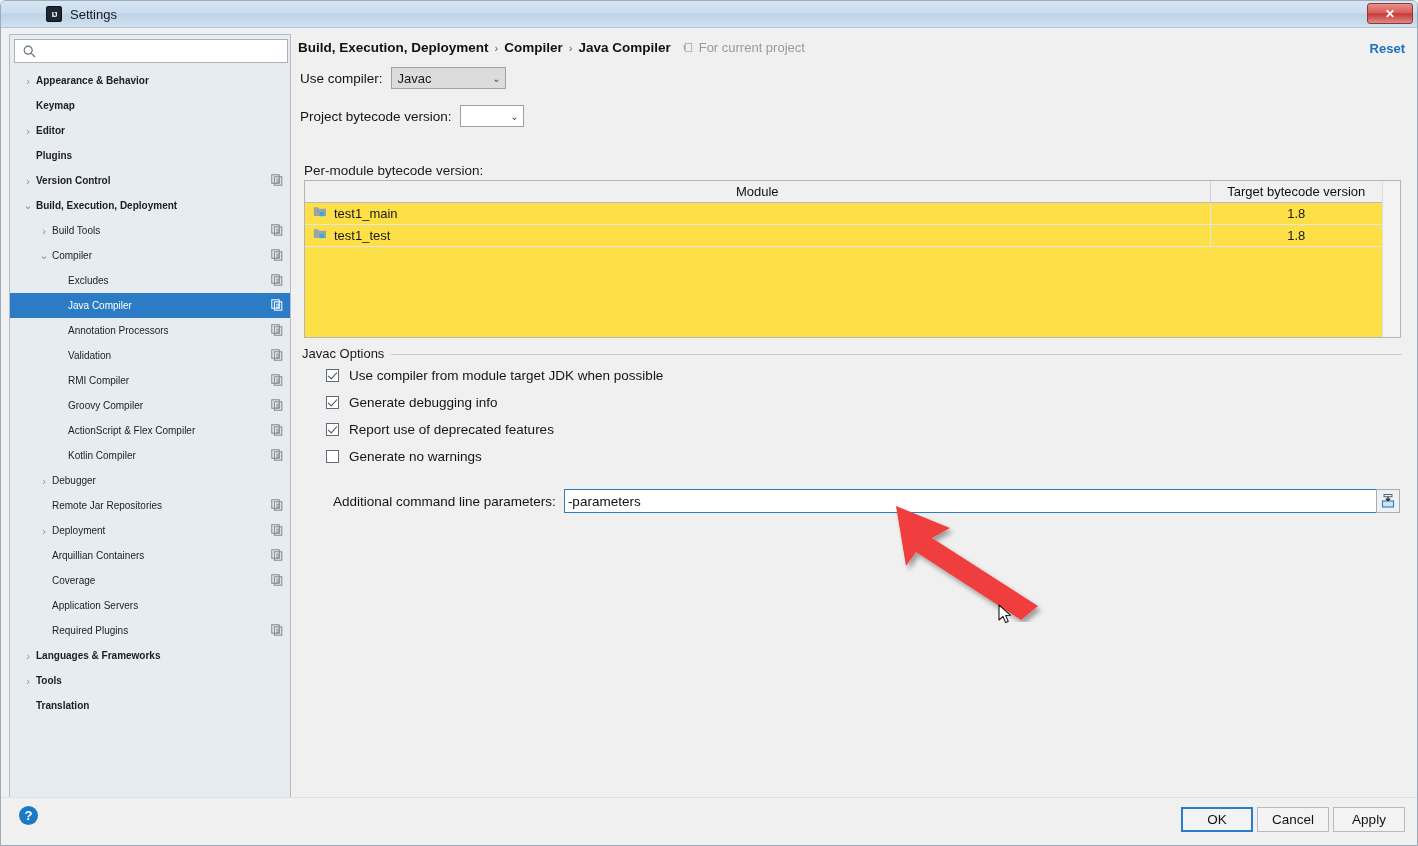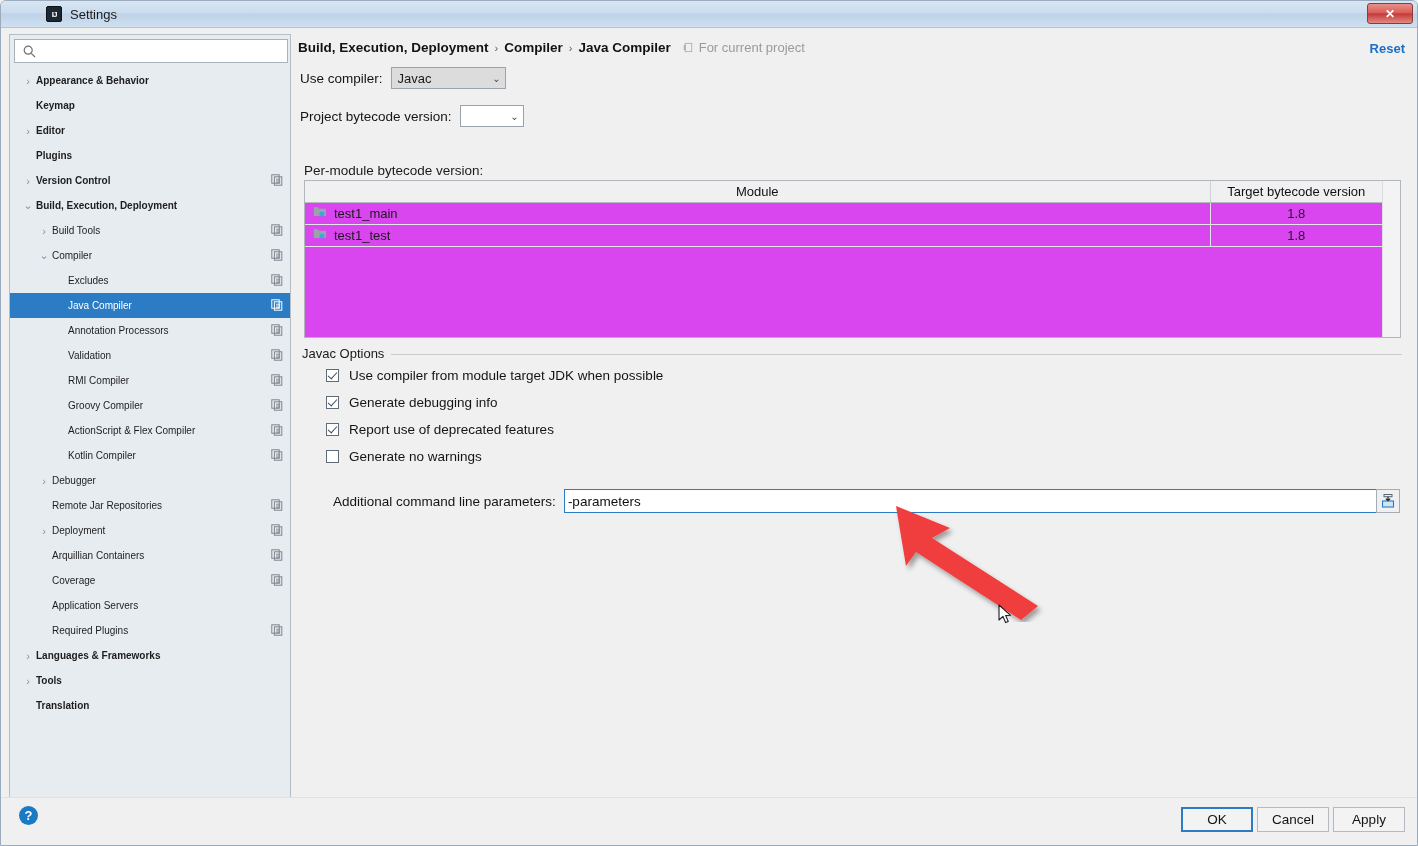--- a/index.html
+++ b/index.html
@@ -126,21 +126,21 @@
   .combo.white { background: #ffffff; }
   .chev { color: #4a4a4a; font-size: 10px; margin-left: 6px; }
 
   
   #table-label { position: absolute; left: 6px; top: 129px; font-size: 13.5px; }
   #table-outer {
     position: absolute; left: 6px; top: 146px;
     width: 1097px; height: 158px;
     border: 1px solid #b0b6bc; background: #ffffff;
   }
-  #table-scroll { width: 1077px; height: 100%; background:#d946ef; }
+  #table-scroll { width: 1077px; height: 100%; background:#fde047; }
   table { border-collapse: collapse; width: 1077px; table-layout: fixed; }
   thead th {
     height: 21px; background: #f0f0f0;
     border-bottom: 1px solid #b7bcc2; border-right: 1px solid #cdd1d5;
     font-weight: normal; font-size: 13px; color: #111;
   }
   tbody td {
     height: 22px; border-bottom: 1px solid #e3e6e8;
     border-right: 1px solid #e3e6e8; font-size: 13px;
   }

